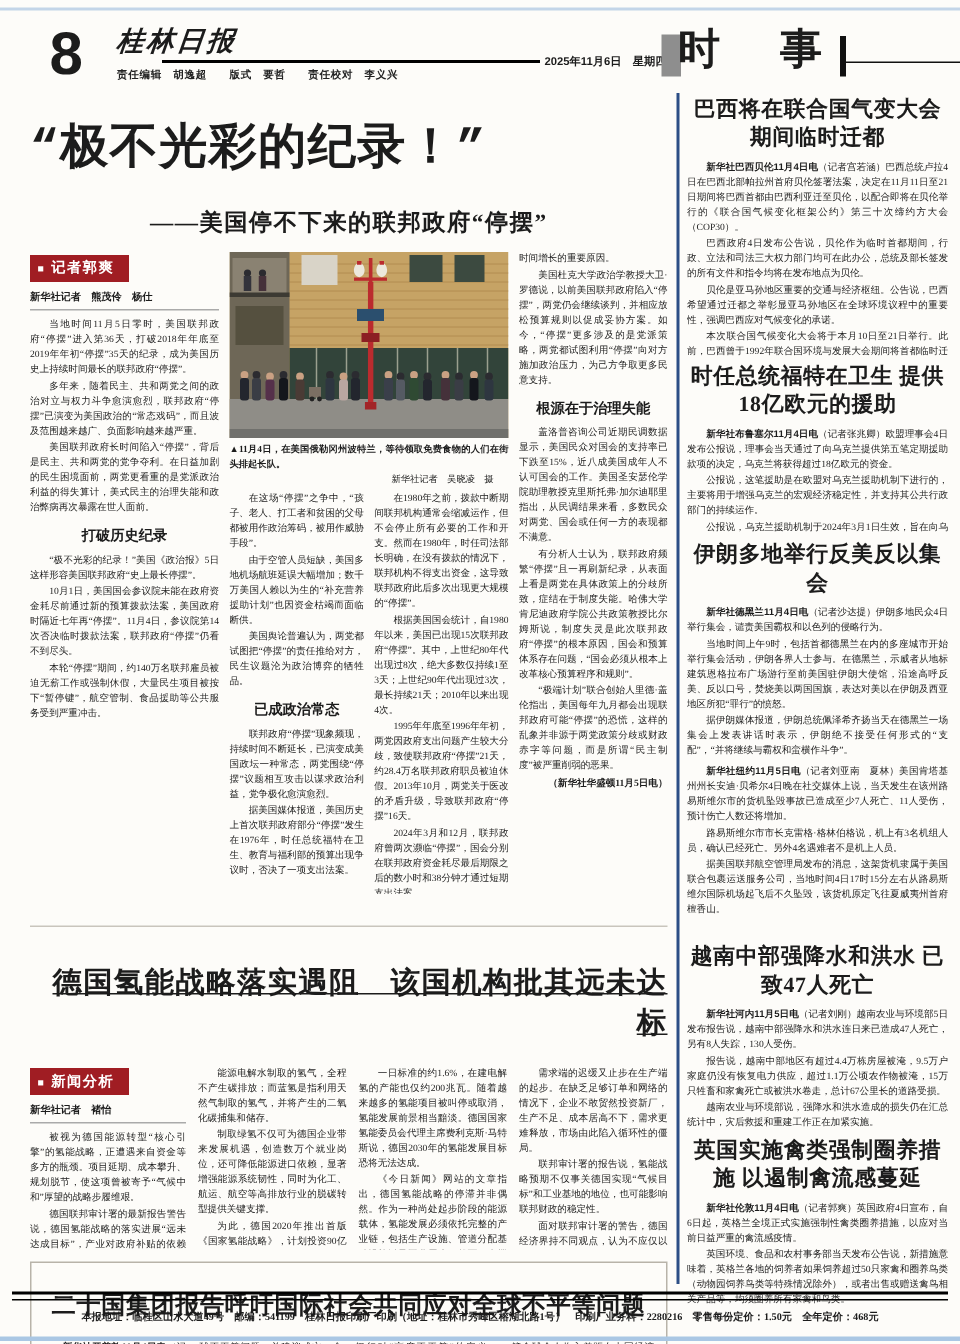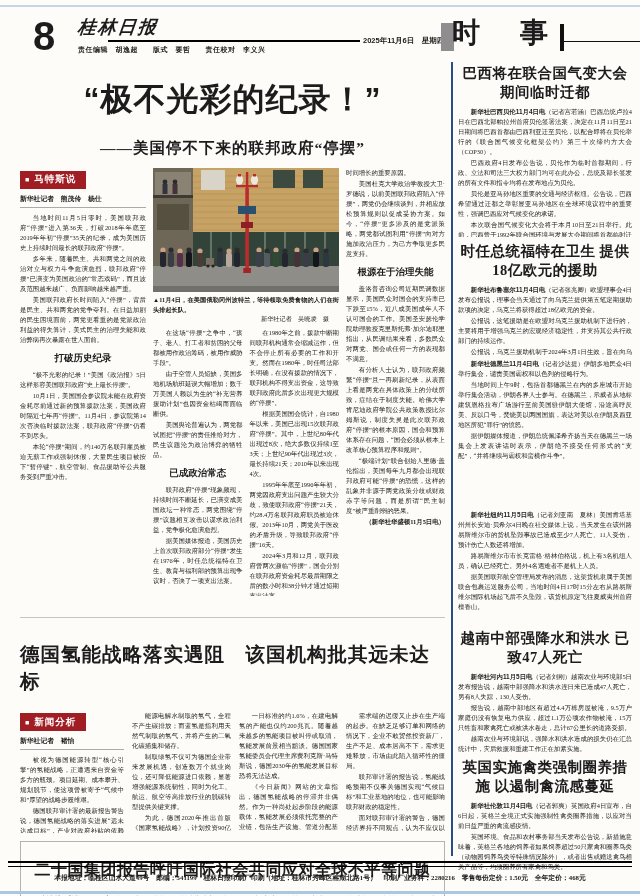--- a/index.html
+++ b/index.html
@@ -27,35 +27,35 @@
   p{font-size:6.4px;line-height:1.56;text-align:justify;text-indent:2em;margin:0 0 1px;}
   p.noindent{text-indent:0;}
   .lead b{font-family:"Liberation Sans","DejaVu Sans",sans-serif;font-weight:bold;}
   .subhd{text-align:center;font-size:9.5px;font-weight:bold;margin:7px 0 5px;font-family:"Liberation Sans","DejaVu Sans",sans-serif;}
   .dateline{text-align:right;font-size:6.4px;font-weight:bold;margin-top:2px;}
   .tag{display:inline-block;background:#a01d23;color:#fff;font-family:"Liberation Sans","DejaVu Sans",sans-serif;
        font-weight:bold;font-size:9.5px;padding:2.5px 10px 2.5px 5px;letter-spacing:1px;margin-bottom:5px;}
   .tag .sq{font-size:7px;margin-right:4px;}
   .byline{font-size:6.8px;padding-bottom:3px;border-bottom:.5px solid #aaa;margin-bottom:5px;font-weight:bold;}
   
-  .ma-headline{text-align:center;font-family:Liberation Sans, sans-serif;font-weight:900;
+  .ma-headline{font-family:Liberation Mono, monospace;font-weight:900;
                font-size:32px;letter-spacing:1px;line-height:1.05;}
   .ma-subtitle{text-align:center;font-size:15.5px;font-weight:bold;margin-top:5px;letter-spacing:1px;}
   .ma-body{display:flex;gap:7px;margin-top:9px;height:442px;overflow:hidden;}
   .col1{width:126px;flex:none;}
   .center{width:186px;flex:none;}
   .col4{flex:1;min-width:0;}
   .photo{width:186px;height:124px;display:block;}
   .caption{font-size:6.2px;font-weight:bold;line-height:1.5;text-align:justify;margin-top:3px;}
   .credit{font-size:6.2px;text-align:right;margin:1px 10px 4px 0;}
   .center-cols{display:flex;gap:7px;height:268px;overflow:hidden;}
   .subcol{flex:1;min-width:0;}
   
   .analysis{border-top:1px solid #c9c5bd;margin-top:7px;padding-top:6px;}
-  .an-headline{text-align:left;font-size:19.5px;font-weight:900;letter-spacing:1px;}
+  .an-headline{text-align:right;font-size:19.5px;font-weight:900;letter-spacing:1px;text-decoration:underline;}
   .an-body{display:flex;gap:8px;margin-top:7px;height:122px;overflow:hidden;}
   .an-col{flex:1;min-width:0;}
   .an-col.first{width:104px;flex:none;}
   
   .g20{border:1px solid #b8b3a9;margin-top:8px;padding:5px 8px 6px;}
   .g20-headline{text-align:center;font-size:16px;font-weight:900;letter-spacing:.5px;}
   .g20-body{margin-top:5px;column-count:4;column-gap:9px;height:56px;overflow:hidden;}
   
   .brief{overflow:hidden;margin-bottom:3px;}
   .brief h2{text-align:center;font-size:14.5px;font-weight:900;line-height:1.32;margin:2px 0 5px;letter-spacing:.5px;}
@@ -86,21 +86,21 @@
   <div class="content">
 
     <div class="left-region">
 
       <section>
         <h1 class="ma-headline">“极不光彩的纪录！”</h1>
         <div class="ma-subtitle">——美国停不下来的联邦政府“停摆”</div>
 
         <div class="ma-body">
           <div class="col1">
-            <div class="tag"><span class="sq">■</span><span>马特斯说</span></div>
+            <div class="tag"><span class="sq">■</span><span>记者郭爽</span></div>
             <div class="byline">新华社记者　熊茂伶　杨仕</div>
             <div>
                 <p>当地时间11月5日零时，美国联邦政府“停摆”进入第36天，打破2018年年底至2019年年初“停摆”35天的纪录，成为美国历史上持续时间最长的联邦政府“停摆”。</p>
                 <p>多年来，随着民主、共和两党之间的政治对立与权力斗争愈演愈烈，联邦政府“停摆”已演变为美国政治的“常态戏码”，而且波及范围越来越广、负面影响越来越严重。</p>
                 <p>美国联邦政府长时间陷入“停摆”，背后是民主、共和两党的党争夺利。在日益加剧的民生困境面前，两党更看重的是党派政治利益的得失算计，美式民主的治理失能和政治弊病再次暴露在世人面前。</p>
               </div>
             <div class="subhd">打破历史纪录</div>
             <div>
                 <p>“极不光彩的纪录！”美国《政治报》5日这样形容美国联邦政府“史上最长停摆”。</p>
                 <p>10月1日，美国国会参议院未能在政府资金耗尽前通过新的预算拨款法案，美国政府时隔近七年再“停摆”。11月4日，参议院第14次否决临时拨款法案，联邦政府“停摆”仍看不到尽头。</p>
@@ -303,20 +303,21 @@
       <article class="brief b2">
         <h2>时任总统福特在卫生 提供18亿欧元的援助</h2>
         <p class="lead"><b>新华社布鲁塞尔11月4日电</b><span>（记者张兆卿）欧盟理事会4日发布公报说，理事会当天通过了向乌克兰提供第五笔定期援助款项的决定，乌克兰将获得超过18亿欧元的资金。</span></p>
         <div>
             <p>公报说，这笔援助是在欧盟对乌克兰援助机制下进行的，主要将用于增强乌克兰的宏观经济稳定性，并支持其公共行政部门的持续运作。</p>
             <p>公报说，乌克兰援助机制于2024年3月1日生效，旨在向乌提供超过500亿欧元的稳定资金，以赠款和贷款的形式支持乌克兰在2024年至2027年期间的复苏、重建和现代化进程。自生效以来，该机制已分四期拨付了约42亿欧元、41亿欧元、35亿欧元和32亿欧元。</p>
           </div>
       </article>
 
       <article class="brief b3">
+        <h2>伊朗多地举行反美反以集会</h2>
         <p class="lead"><b>新华社德黑兰11月4日电</b><span>（记者沙达提）伊朗多地民众4日举行集会，谴责美国霸权和以色列的侵略行为。</span></p>
         <div>
             <p>当地时间上午9时，包括首都德黑兰在内的多座城市开始举行集会活动，伊朗各界人士参与。在德黑兰，示威者从地标建筑恩格拉布广场游行至前美国驻伊朗大使馆，沿途高呼反美、反以口号，焚烧美以两国国旗，表达对美以在伊朗及西亚地区所犯“罪行”的愤怒。</p>
             <p>据伊朗媒体报道，伊朗总统佩泽希齐扬当天在德黑兰一场集会上发表讲话时表示，伊朗绝不接受任何形式的“支配”，“并将继续与霸权和蛮横作斗争”。</p>
           </div>
       </article>
 
       <article class="brief b4">
         <p class="lead"><b>新华社纽约11月5日电</b><span>（记者刘亚南　夏林）美国肯塔基州州长安迪·贝希尔4日晚在社交媒体上说，当天发生在该州路易斯维尔市的货机坠毁事故已造成至少7人死亡、11人受伤，预计伤亡人数还将增加。</span></p>
         <div>

